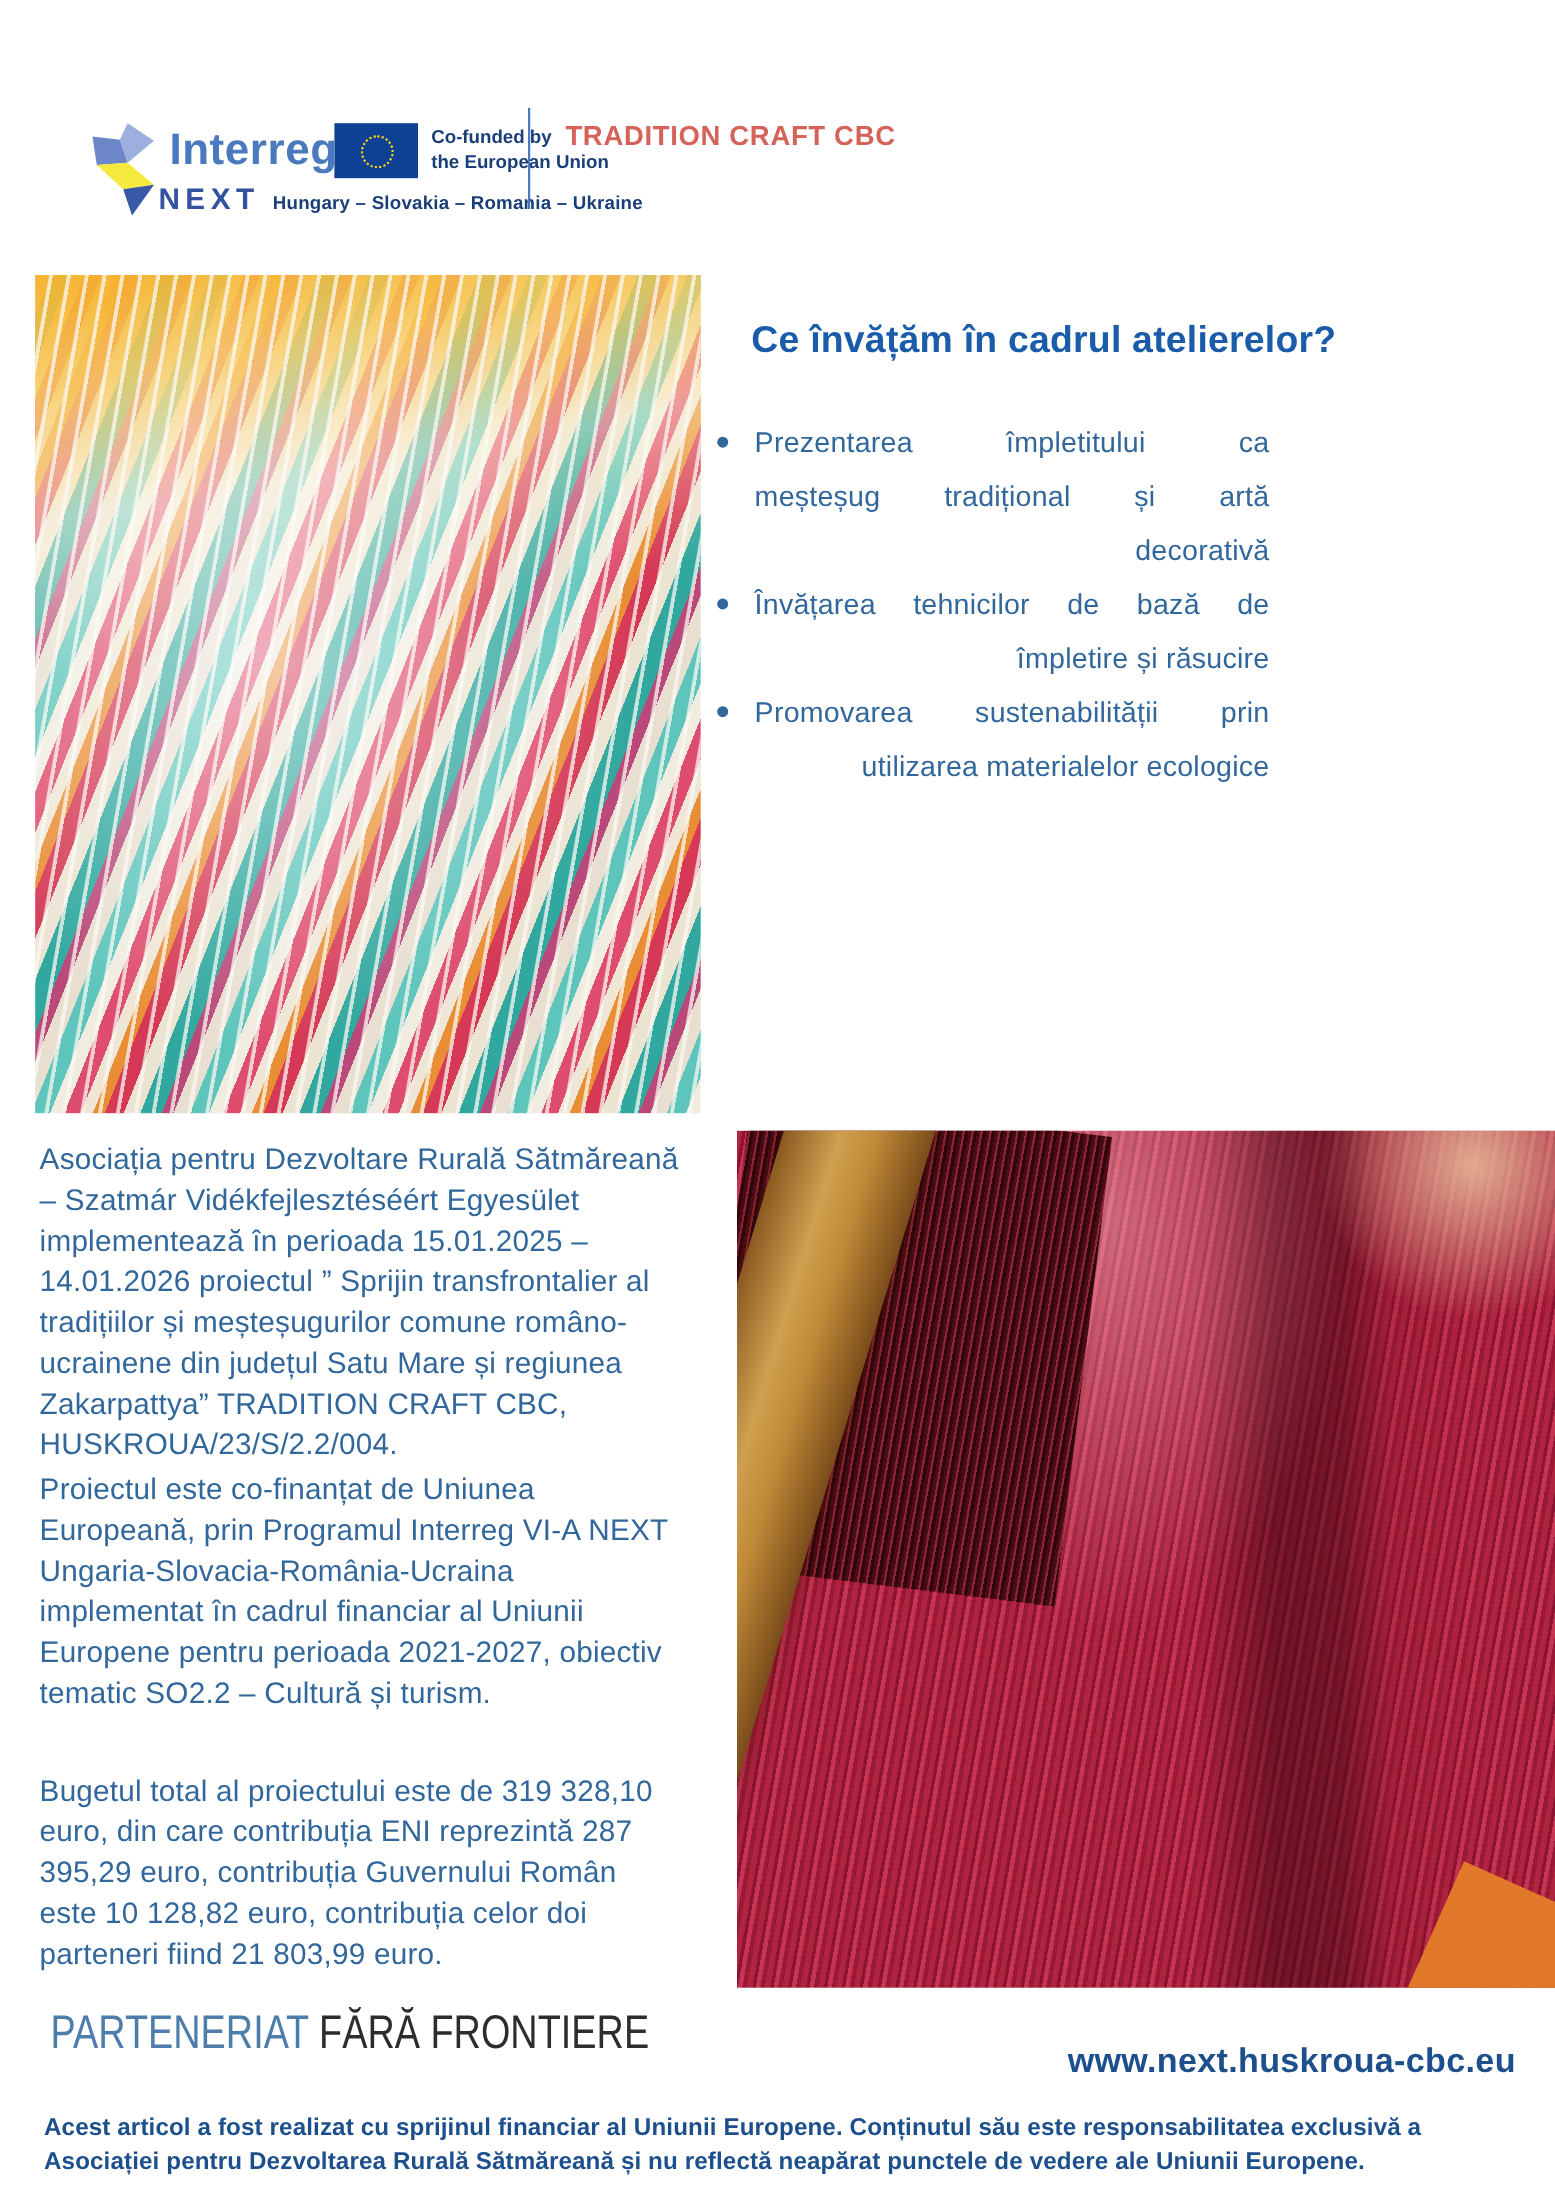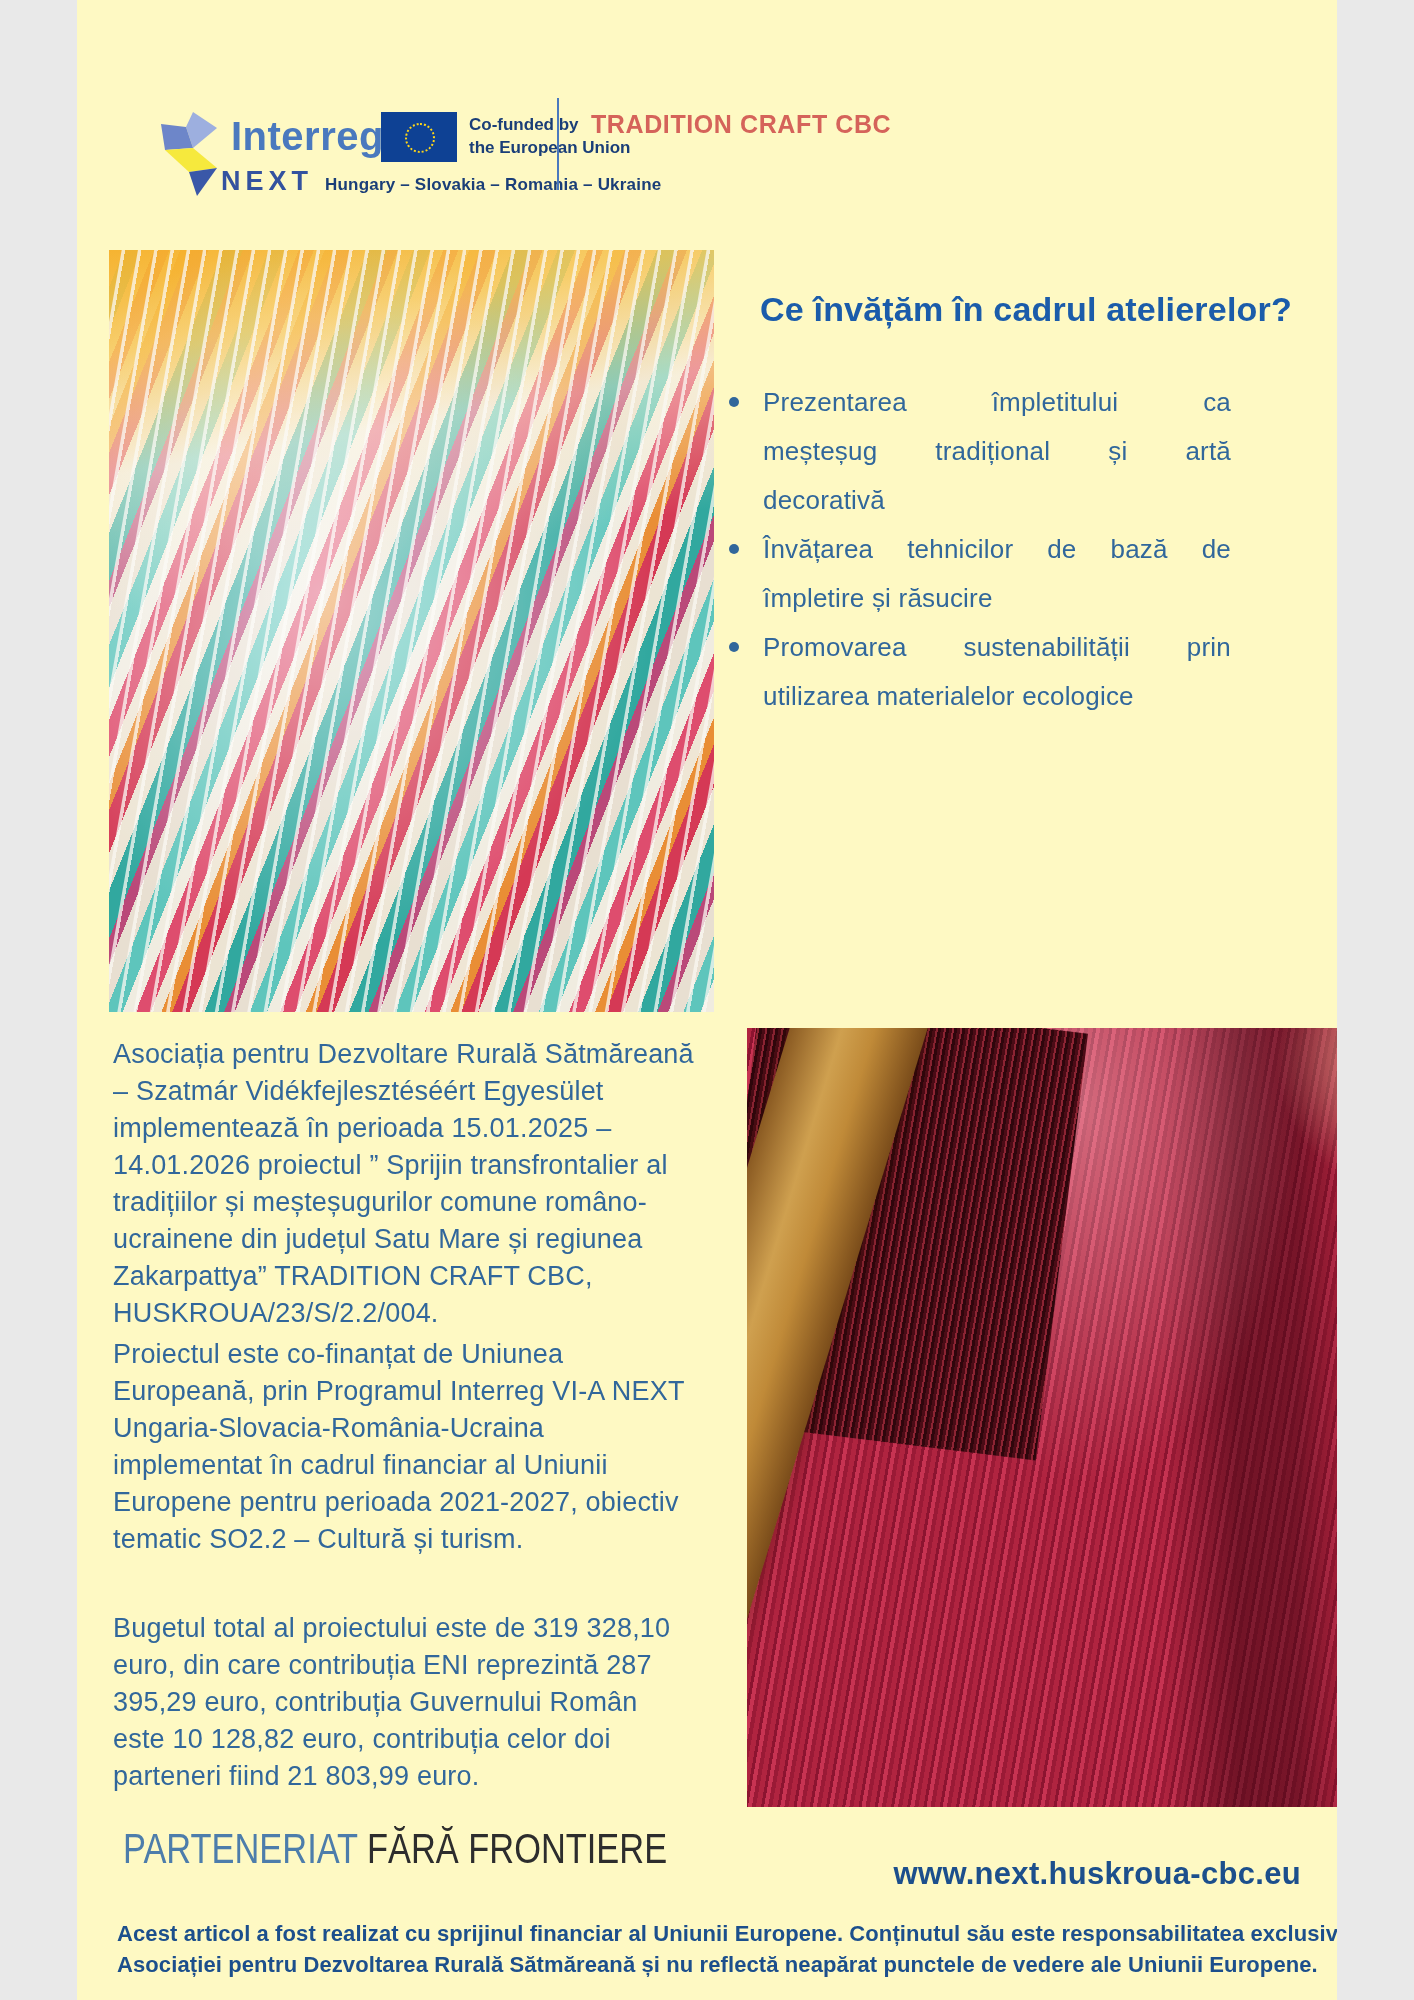--- a/index.html
+++ b/index.html
@@ -1,18 +1,18 @@
 <!DOCTYPE html>
 <html><head>
 <meta charset="utf-8">
 <style>
   html,body{margin:0;padding:0;background:#e9e9e9;}
   .page{
-    position:relative;width:1260px;height:2000px;margin:0 auto;
-    background:#fef9c3;overflow:hidden;
+    position:relative;width:1414px;height:2000px;margin:0 auto;
+    background:#ffffff;overflow:hidden;
     font-family:"Liberation Sans", sans-serif;
     -webkit-font-smoothing:antialiased;
   }
   .abs{position:absolute;}
 
   
   .logo-icon{left:82px;top:112px;width:66px;height:84px;}
   .interreg-word{left:154px;top:114px;font-size:40px;font-weight:bold;color:#4a79be;letter-spacing:0.5px;}
   .eu-flag{left:304px;top:112px;width:76px;height:50px;background:#0e4194;}
   .eu-flag .ring{position:absolute;left:50%;top:50%;width:26px;height:26px;margin:-14px 0 0 -14px;
@@ -47,21 +47,21 @@
   .photo-left::after{
     content:"";position:absolute;inset:0;
     background:radial-gradient(ellipse at 35% 45%, rgba(255,255,255,0.55), rgba(255,255,255,0) 60%);
   }
 
   
   .ws-heading{left:638px;top:290px;font-size:34px;font-weight:bold;color:#1b5caa;white-space:nowrap;letter-spacing:0.2px;margin-left:45px;}
   .bullets{left:686px;top:378px;width:468px;font-size:26px;line-height:49px;color:#31679b;letter-spacing:0.2px;}
   .bullet{position:relative;}
   .bullet .dot{position:absolute;left:-34px;top:19px;width:10px;height:10px;border-radius:50%;background:#31679b;}
-  .bl{text-align:left;}
+  .bl{text-align:right;}
   .bl.j{text-align:justify;text-align-last:justify;text-justify:inter-word;}
 
   
   .prose{left:36px;width:640px;font-size:27px;line-height:37px;color:#31679b;white-space:pre-line;letter-spacing:0.2px;}
   .p1{top:1036px;} .p2{top:1336px;} .p3{top:1610px;}
 
   
   .photo-right{
     left:670px;top:1028px;width:744px;height:779px;overflow:hidden;
     background:

